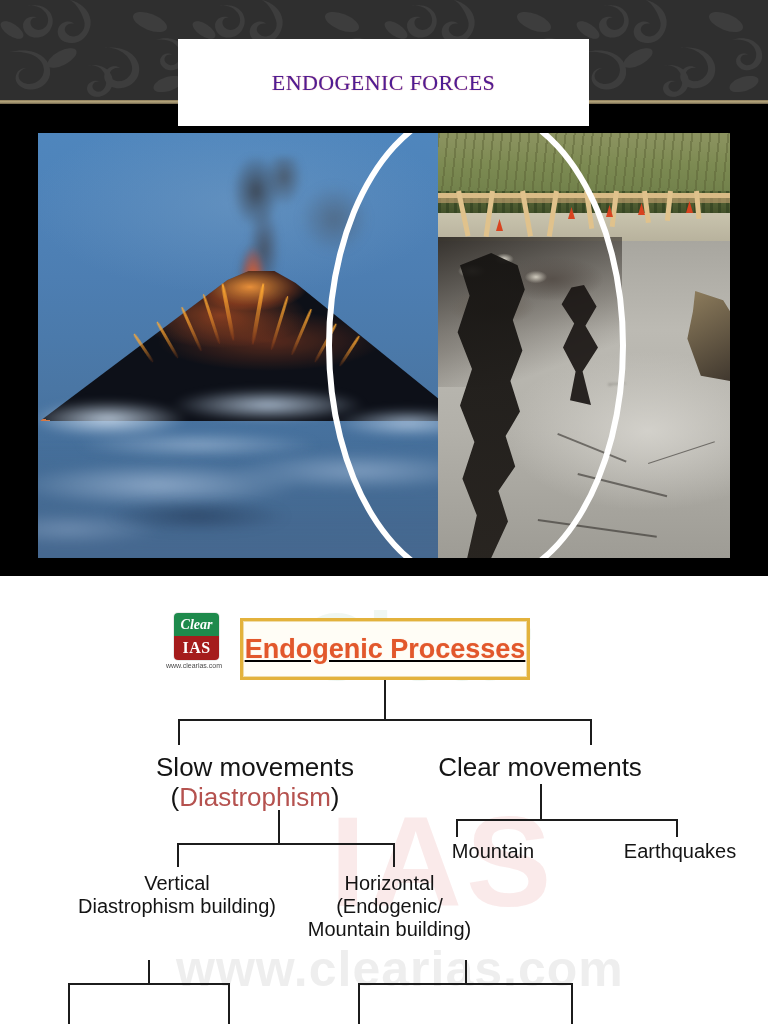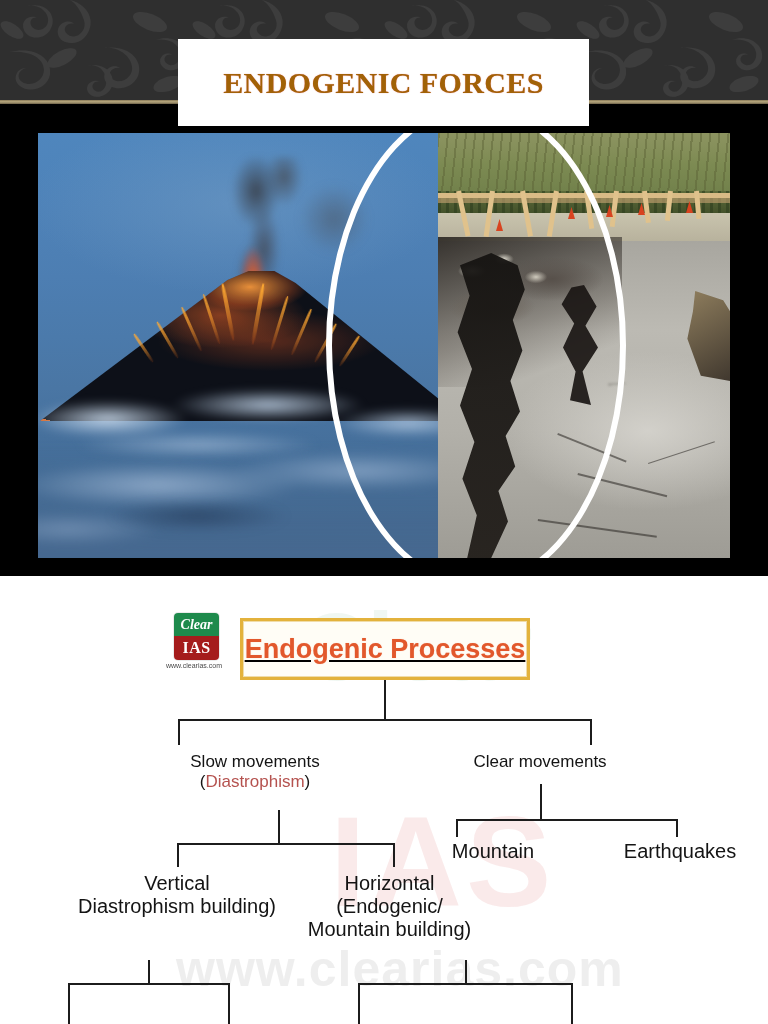--- a/index.html
+++ b/index.html
@@ -42,24 +42,24 @@
   
   .title-box {
     position: absolute; left: 178px; top: 39px;
     width: 411px; height: 87px;
     background: #ffffff;
     display: flex; align-items: center; justify-content: center;
     z-index: 6;
   }
   .title-text {
     font-family: "Liberation Serif", serif;
-    font-weight: bold;
-    font-size: 30px;
+    font-weight: normal;
+    font-size: 22px;
     letter-spacing: 0.4px;
-    color: #a16207;
+    color: #4c1d95;
     text-shadow: 0 0 1px rgba(227,6,19,0.5);
     white-space: nowrap;
   }
 
   
   .photo-stage {
     position: absolute; left: 0; top: 104px;
     width: 768px; height: 472px;
     background: #000000;
     z-index: 3;
@@ -377,21 +377,21 @@
   
   .node {
     position: absolute;
     text-align: center;
     color: #141414;
     font-family: "Liberation Sans", sans-serif;
     line-height: 1.16;
     z-index: 4;
     white-space: nowrap;
   }
-  .node-l1 { font-size: 17px; }
+  .node-l1 { font-size: 26px; }
   .node-l2 { font-size: 20px; }
   .node-l3 { font-size: 20px; }
   .accent-red { color: #b5524f; }
   .paren { color: #141414; }
 </style>
 </head>
 <body>
 
 <div class="slide">
 

